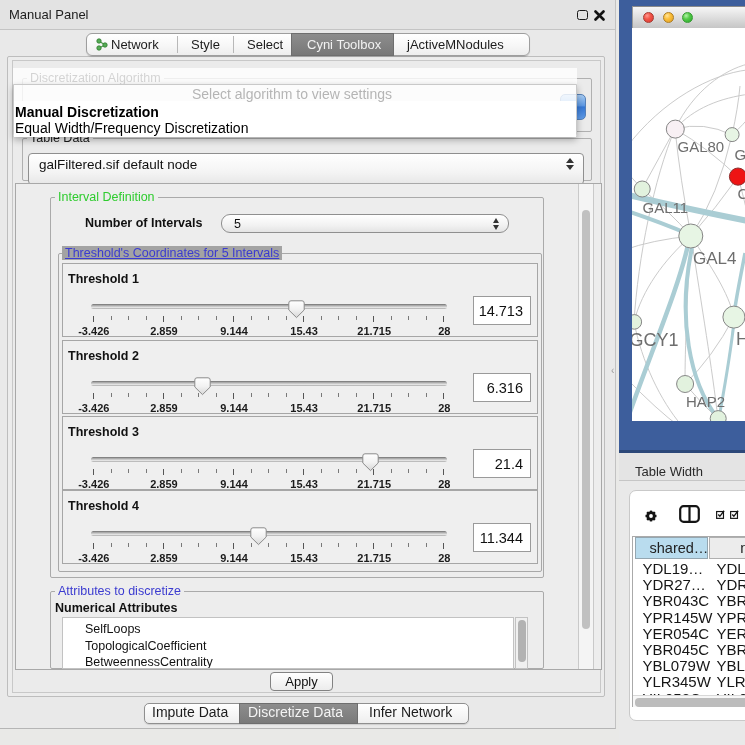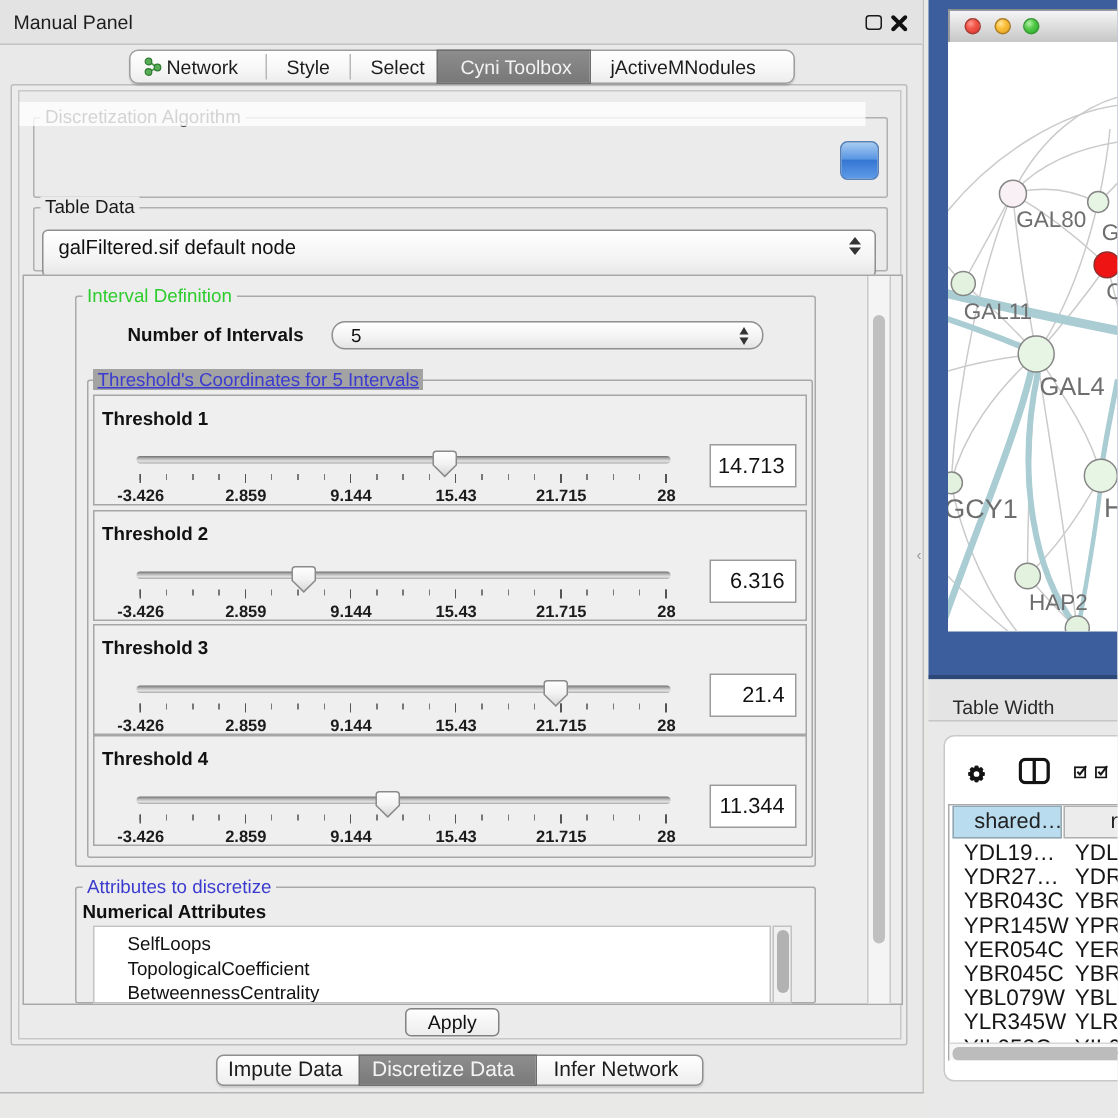--- a/index.html
+++ b/index.html
@@ -192,20 +192,26 @@
 
   <div class="abs" style="left:270px; top:672px; width:63px; height:19px; border:1px solid #828282; border-radius:4px; background:linear-gradient(180deg,#fefefe,#ececec); text-align:center; font-size:13px; color:#111; line-height:17px;">Apply</div>
 
   <div class="abs" style="left:144px; top:703px; width:325px; height:21px; border:1px solid #8f8f8f; border-radius:5px; background:linear-gradient(180deg,#ffffff,#eeeeee); box-shadow:0 1px 1px rgba(0,0,0,0.12);"></div>
   <span class="abs btab" style="left:152px;">Impute Data</span>
   <div class="abs" style="left:238.8px; top:703px; width:119px; height:21px; background:linear-gradient(180deg,#8d8d8d,#7a7a7a); border:1px solid #6e6e6e;"></div>
   <span class="abs" style="left:248px; top:703.5px; font-size:14px; color:#f4f4f4;">Discretize Data</span>
   <span class="abs btab" style="left:369px;">Infer Network</span>
 
   <div class="abs" style="left:13px; top:68px; width:564px; height:16px; background:rgba(255,255,255,0.78);"></div>
+  <div class="abs" style="left:13px; top:84px; width:564px; height:52.5px; border:1px solid #c9c9c9; background:rgba(255,255,255,0.82); box-shadow:0 3px 7px rgba(0,0,0,0.3); border-radius:0 0 3px 3px;">
+    <div class="abs" style="left:0; top:16px; width:562px; height:36px; background:#ffffff;"></div>
+    <span class="abs" style="left:178px; top:1px; font-size:14px; color:#b5b5b5;">Select algorithm to view settings</span>
+    <span class="abs" style="left:1px; top:19px; font-size:14px; font-weight:bold; color:#000;">Manual Discretization</span>
+    <span class="abs" style="left:1px; top:35px; font-size:14px; color:#000;">Equal Width/Frequency Discretization</span>
+  </div>
 </div>
 
 <span class="abs" style="left:611px; top:365px; font-size:10px; color:#9a9a9a;">‹</span>
 
 <div class="abs" style="left:619px; top:0; width:126px; height:452.5px; background:#3d5e9c; overflow:hidden;">
   <div class="abs" style="left:12.7px; top:5.6px; width:114px; height:22px; background:linear-gradient(180deg,#f6f6f6 0%,#dedede 50%,#c6c6c6 100%); border-top:1px solid #8a8a8a; border-left:1px solid #9a9a9a;">
     <div class="abs" style="left:10px; top:5px; width:11px; height:11px; border-radius:50%; background:radial-gradient(circle at 35% 30%, #ff9990 0%, #f25648 40%, #d93430 100%); border:0.5px solid #a53b32;"></div>
     <div class="abs" style="left:30px; top:5px; width:11px; height:11px; border-radius:50%; background:radial-gradient(circle at 35% 30%, #ffe49a 0%, #fbbf3a 40%, #df9c22 100%); border:0.5px solid #ad7d21;"></div>
     <div class="abs" style="left:49.5px; top:5px; width:11px; height:11px; border-radius:50%; background:radial-gradient(circle at 35% 30%, #b3f2a8 0%, #55cb49 40%, #23a528 100%); border:0.5px solid #379a33;"></div>
   </div>

